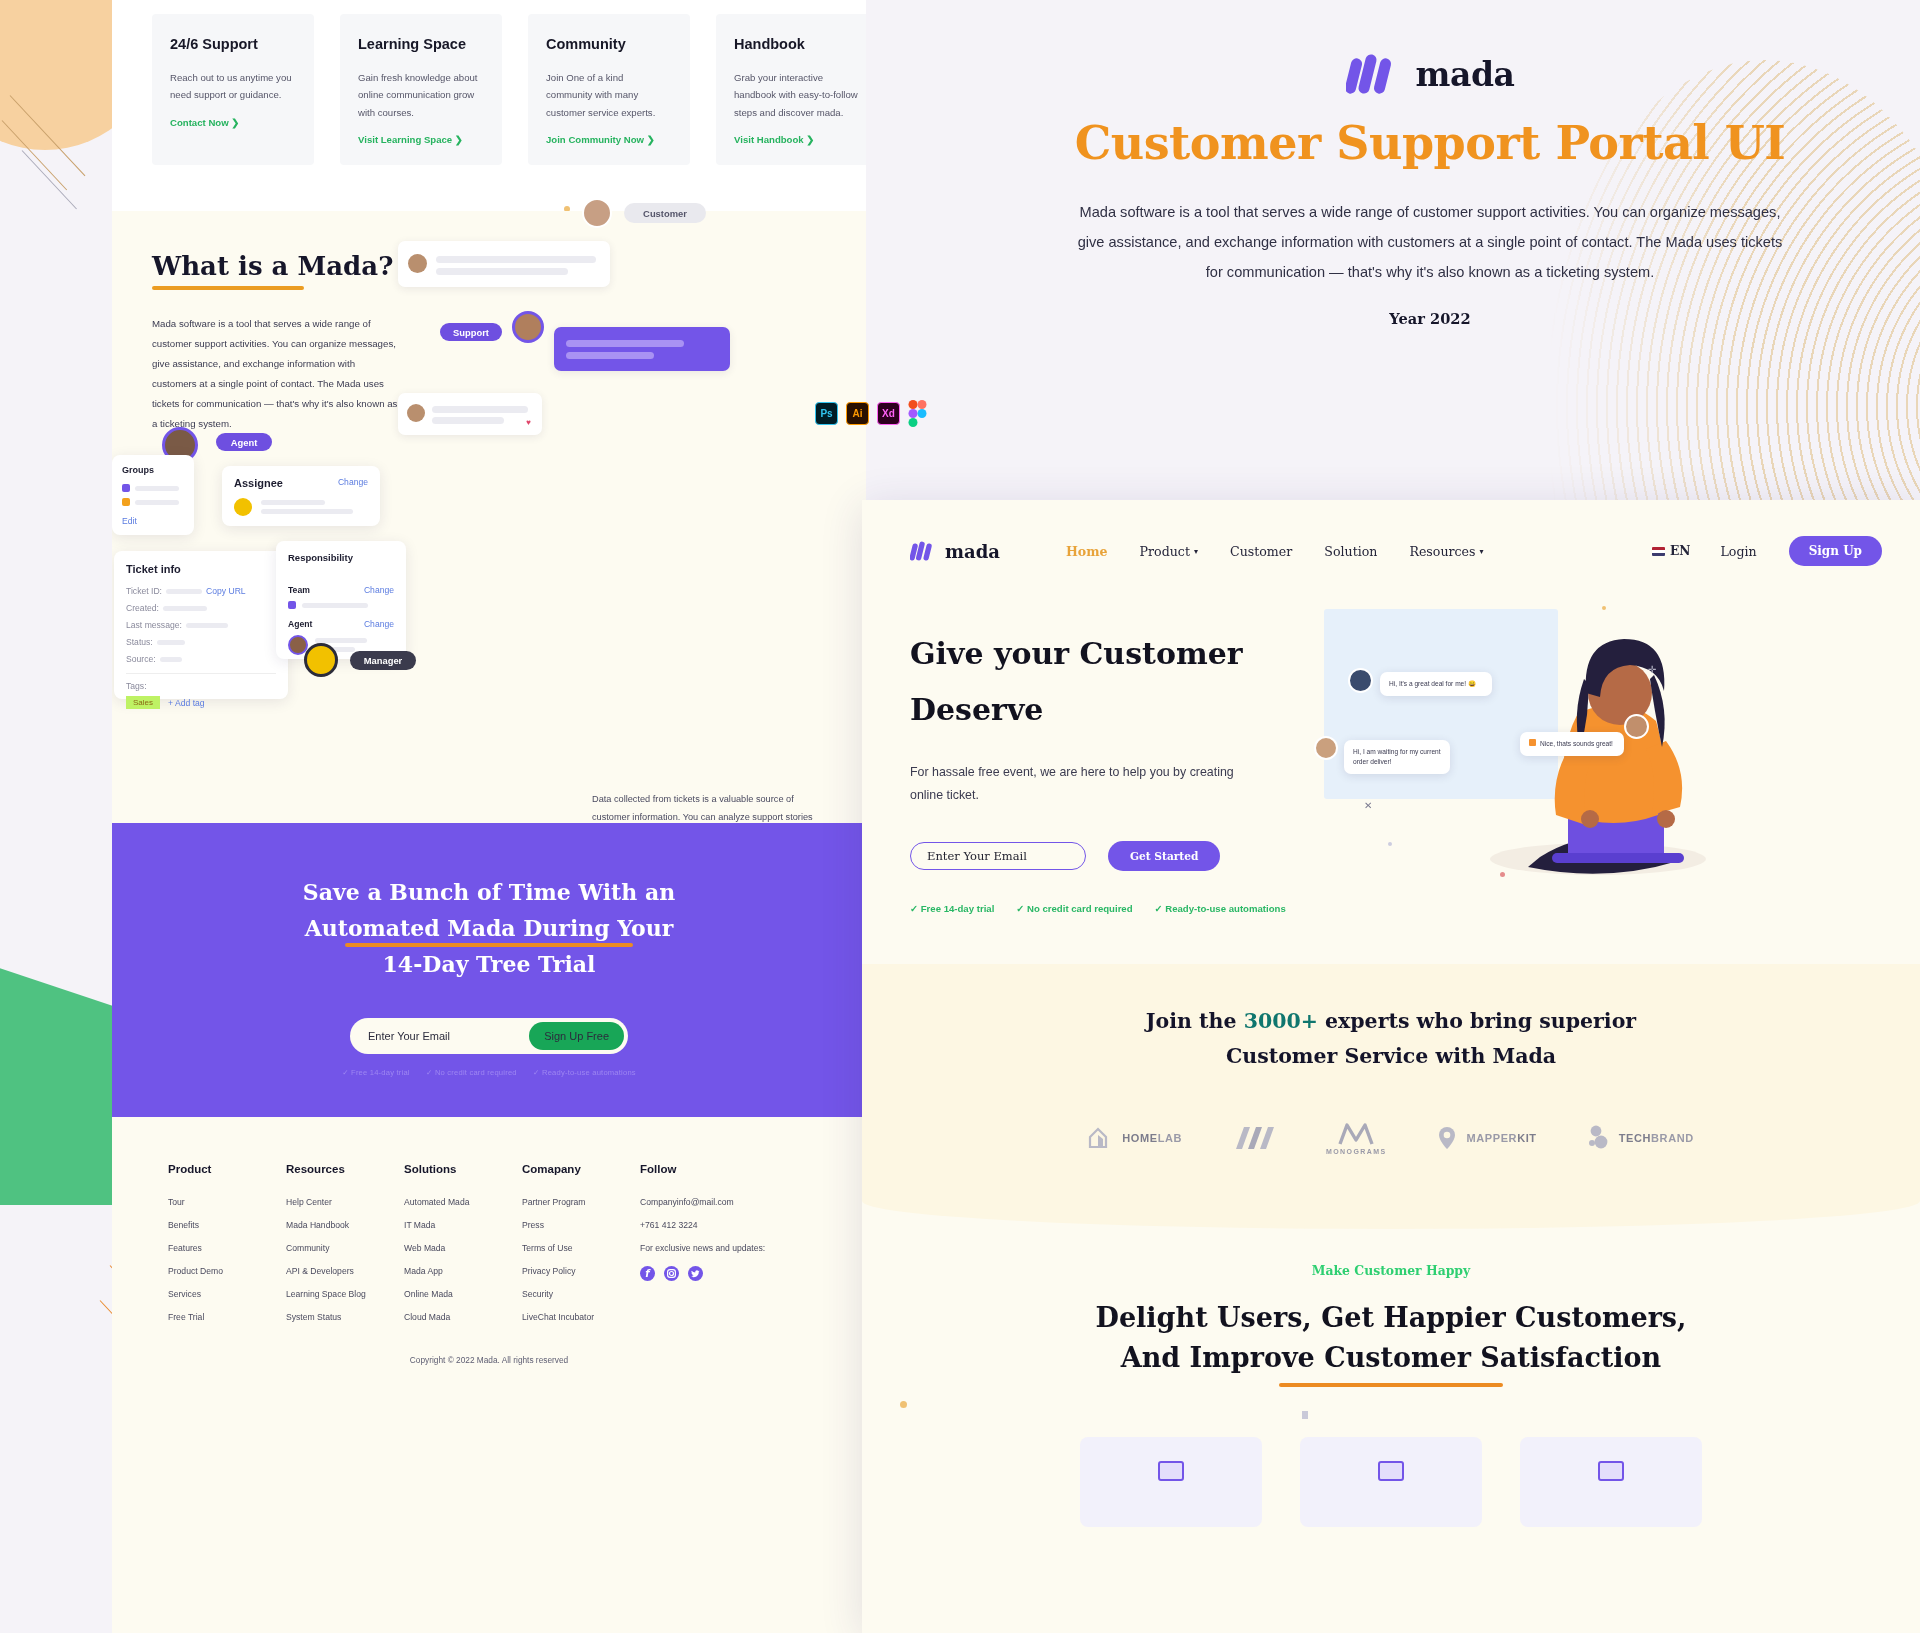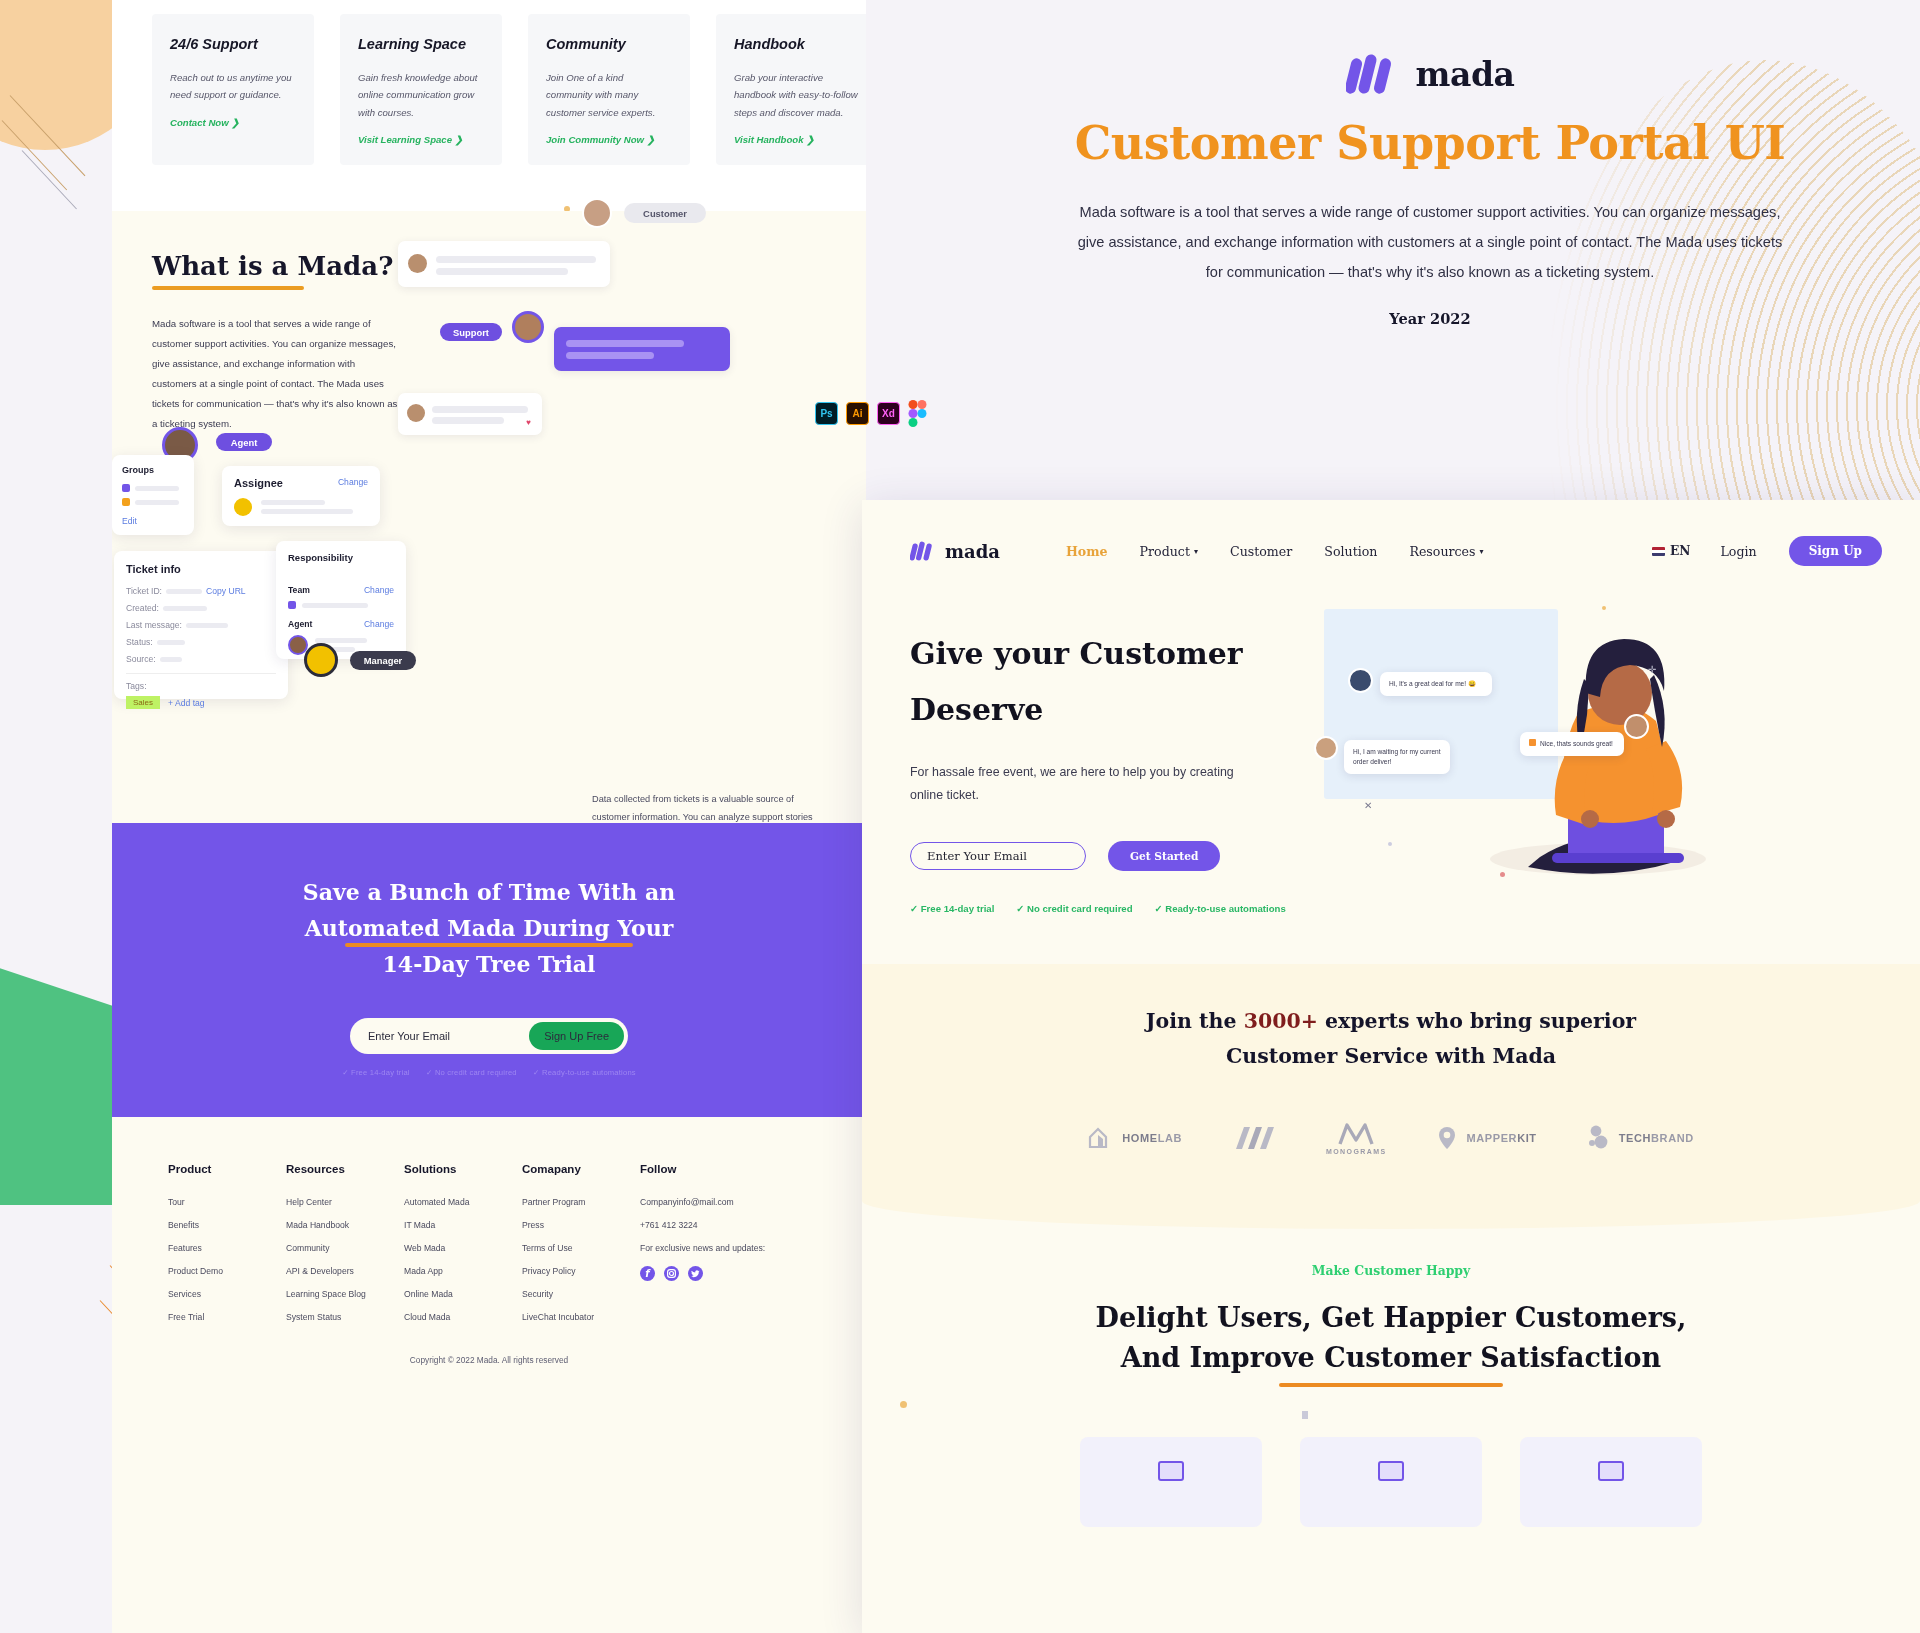--- a/index.html
+++ b/index.html
@@ -47,21 +47,21 @@
 
   
   .left-panel {
     position:absolute; left:112px; top:-16px; width:754px; height:1650px;
     background:#fdfbf1; z-index:2; overflow:hidden;
   }
   .lp-top { background:#fff; padding:30px 40px 46px; position:relative; }
   .feat-row { display:flex; gap:26px; }
   .feat-card {
     width:162px; background:#f6f7f9; border-radius:4px;
-    padding:22px 18px 20px; flex:0 0 auto;font-style:italic;
+    padding:22px 18px 20px; flex:0 0 auto;
   }
   .feat-card h4 { font-size:14.5px; font-weight:bold; color:#171727; margin-bottom:17px; }
   .feat-card p { font-size:9.6px; line-height:1.82; color:#565669; margin-bottom:13px; }
   .feat-link { font-size:9.6px; font-weight:bold; color:#26b35f; }
   .dot { position:absolute; border-radius:50%; }
   .sq { position:absolute; }
 
   .lp-mada { background:#fdfbf1; padding:40px 40px 0; position:relative; height:612px; }
   .mada-h {
     font-size:26px; font-weight:bold; color:#16162a;
@@ -178,21 +178,21 @@
   .hero-checks { display:flex; gap:22px; margin-top:32px; font-size:9.6px; font-weight:bold; color:#29b765; }
 
   .hero-r { flex:1; position:relative; height:330px; }
   .screen { position:absolute; left:22px; top:5px; width:234px; height:190px;
     background:#e6f0fa; border-radius:3px; }
   .chip { position:absolute; background:#fff; border-radius:7px; padding:7px 9px;
     font-size:6.6px; color:#3a3a50; box-shadow:0 2px 10px rgba(40,30,80,.12); line-height:1.5;}
 
   .logos-sec { background:#fdf7e3; margin-top:30px; padding:40px 0 46px; text-align:center; position:relative;}
   .logos-h { font-size:20.5px; font-weight:bold; color:#14142a; line-height:1.7; }
-  .logos-h em { color:#7f1d1d; font-style:normal;margin-top:8px; }
+  .logos-h em { color:#0f766e; font-style:normal;margin-top:8px; }
   .logos-row { display:flex; align-items:center; justify-content:center; gap:50px; margin-top:48px; }
   .brand { display:flex; align-items:center; gap:8px; color:#9a9aa8; font-size:11px; font-weight:bold; letter-spacing:.6px;}
   .brand b { color:#7d7d8c; }
   .wave { height:28px; background:#fdf7e3; border-radius:0 0 50% 50%/0 0 100% 100%; }
 
   .delight { text-align:center; padding:34px 0 0; position:relative;}
   .delight .kicker { font-size:12.4px; font-weight:bold; color:#2ecf71; }
   .delight h2 { font-size:27px; font-weight:bold; color:#12121f; line-height:1.5; margin-top:20px; }
   .delight .ul { width:224px; height:4px; background:#ec8b22; border-radius:3px; margin:4px auto 0; }
   .cards3 { display:flex; justify-content:center; gap:38px; margin-top:50px; }

